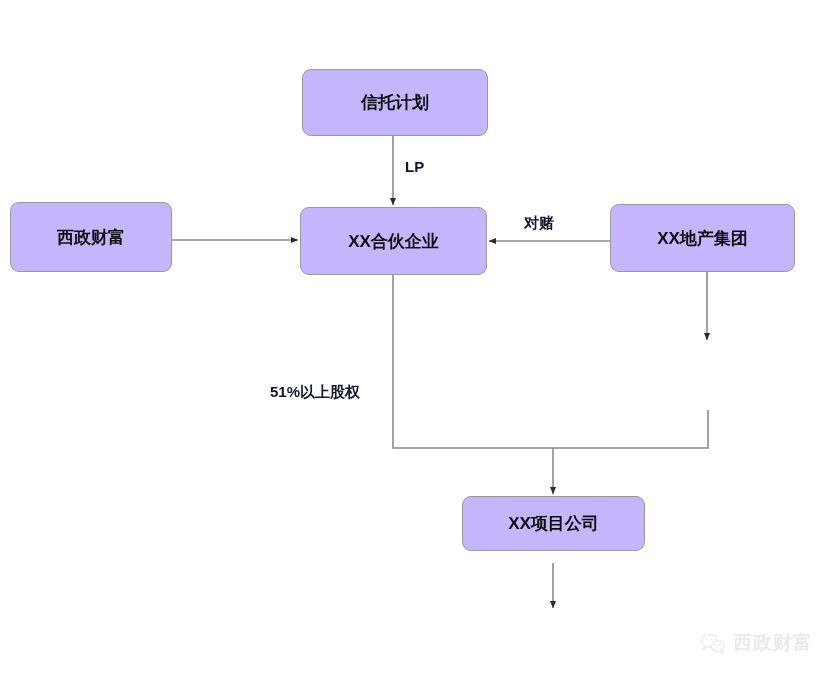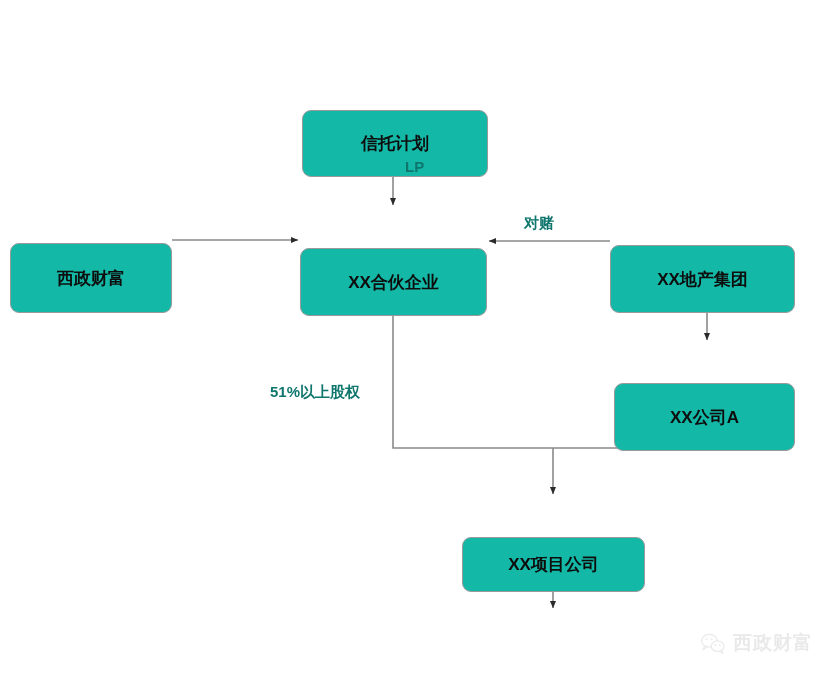--- a/index.html
+++ b/index.html
@@ -28,36 +28,35 @@
     color: #111111;
     letter-spacing: 0px;
     line-height: 34px;
     white-space: nowrap;
   }
   .node {
     position: absolute;
     box-sizing: border-box;
     border: 1.4px solid #9a9a9a;
     border-radius: 9px;
-    background: #14b8a6;
+    background: #c4b5fd;
     display: flex;
     align-items: center;
     justify-content: center;
     font-size: 17px;
     font-weight: bold;
     color: #0d0d0d;
     text-align: center;
     white-space: nowrap;
-    margin-top: 41px;
   }
   .edge-label {
     position: absolute;
     font-size: 15px;
     font-weight: bold;
-    color: #0f766e;
+    color: #0f172a;
     white-space: nowrap;
   }
   #svg-edges {
     position: absolute;
     left: 0;
     top: 0;
     width: 836px;
     height: 691px;
     pointer-events: none;
   }
@@ -116,23 +115,20 @@
   </div>
 
   <div class="node" style="left:300px; top:207px; width:187px; height:68px;">
     <span>XX合伙企业</span>
   </div>
 
   <div class="node" style="left:610px; top:204px; width:185px; height:68px;">
     <span>XX地产集团</span>
   </div>
 
-  <div class="node" style="left:614px; top:342px; width:181px; height:68px;">
-    <span>XX公司A</span>
-  </div>
 
   <div class="node" style="left:462px; top:496px; width:183px; height:55px;">
     <span>XX项目公司</span>
   </div>
 
 
   <div class="edge-label" style="left:405px; top:158px;">LP</div>
 
   <div class="edge-label" style="left:524px; top:214px;font-family:Liberation Serif, serif;">对赌</div>
 

